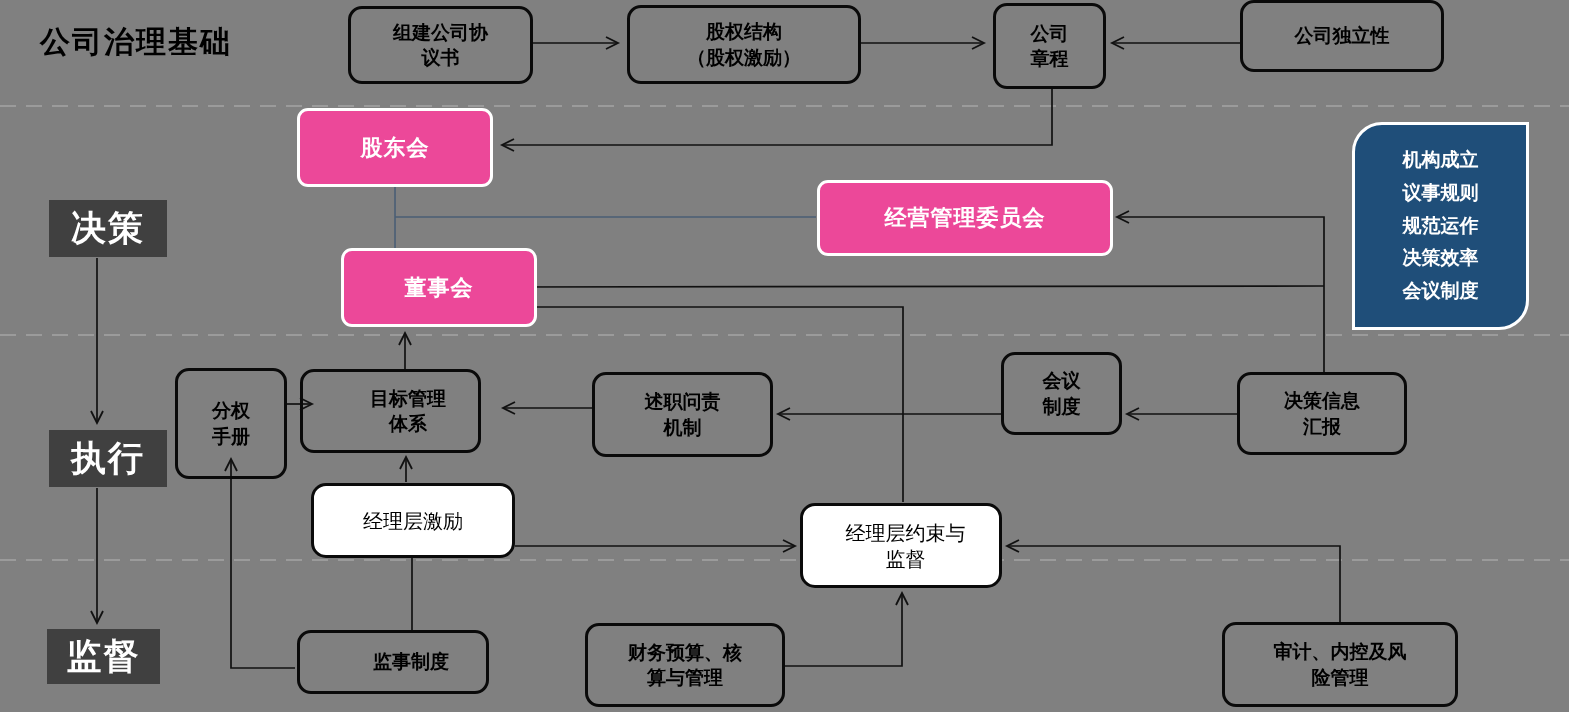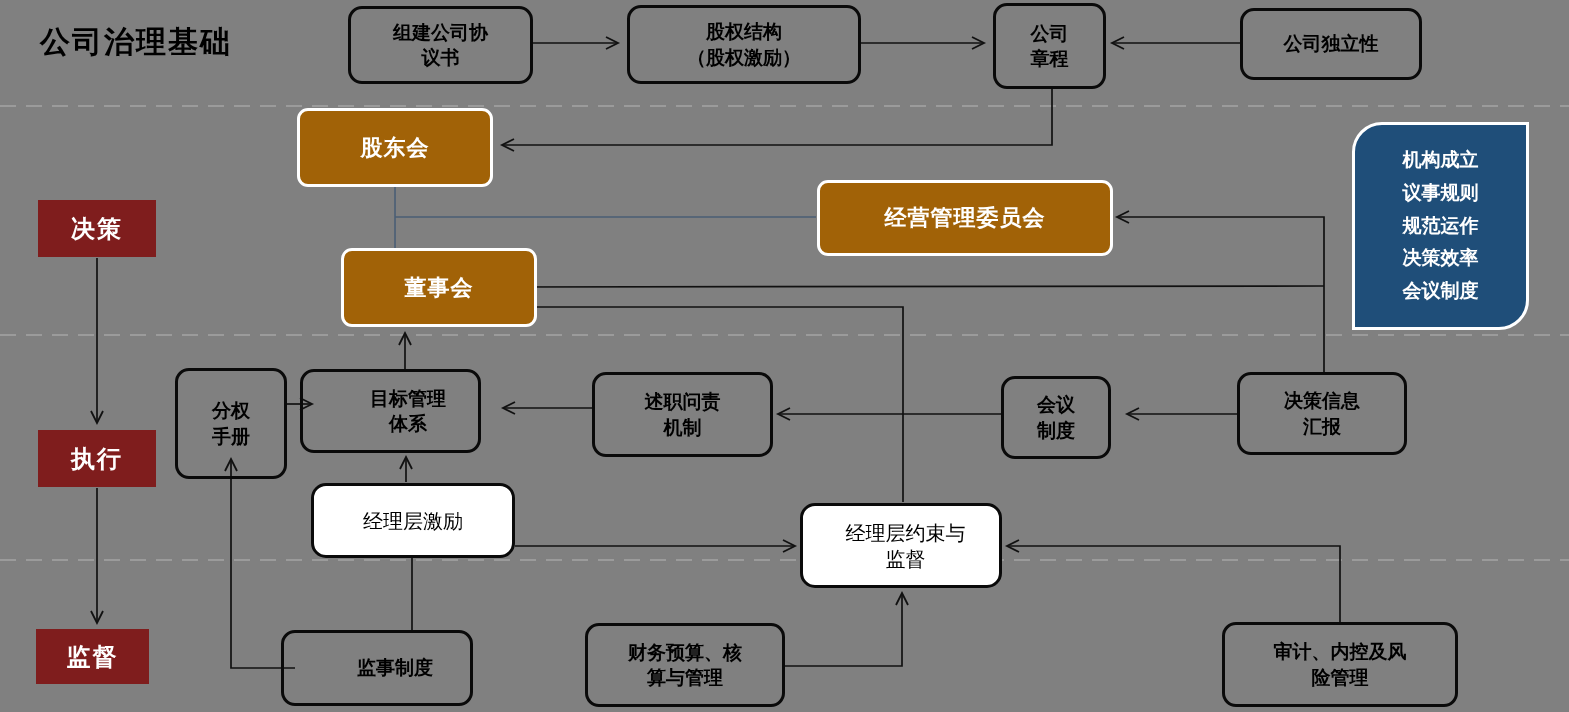--- a/index.html
+++ b/index.html
@@ -20,26 +20,27 @@
   .node-outline{
     border:3px solid #0a0a0a;border-radius:14px;
     color:#000;font-weight:bold;font-size:19px;line-height:1.32;
     background:transparent;
   }
   .node-white{
     background:#ffffff;border:3px solid #0a0a0a;border-radius:15px;
     color:#000;font-weight:normal;font-size:20px;line-height:1.3;
   }
   .node-blue{
-    background:#a16207;border:3px solid #ffffff;border-radius:11px;
+    background:#ec4899;border:3px solid #ffffff;border-radius:11px;
     color:#fff;font-weight:bold;font-size:22px;letter-spacing:1px;
   }
   .lane-label{
-    background:#7f1d1d;color:#fff;font-weight:bold;font-size:24px;
+    background:#404040;color:#fff;font-weight:bold;font-size:35px;
     letter-spacing:2px;
+    margin-left:11px;
   }
   .note-box{
     background:#1F4E79;border:3px solid #ffffff;
     border-radius:30px 0 30px 0;
     color:#fff;font-weight:bold;font-size:19px;line-height:1.72;
     text-align:center;
   }
   .page-title{
     position:absolute;z-index:1;left:40px;top:22px;
     font-size:30px;font-weight:bold;color:#000;letter-spacing:2px;
@@ -93,21 +94,21 @@
   </svg>
 
   <div class="page-title">公司治理基础</div>
 
   <div class="node node-outline" style="left:348px;top:6px;width:185px;height:78px;">组建公司协
 议书</div>
   <div class="node node-outline" style="left:627px;top:5px;width:234px;height:79px;">股权结构
 （股权激励）</div>
   <div class="node node-outline" style="left:993px;top:3px;width:113px;height:86px;">公司
 章程</div>
-  <div class="node node-outline" style="left:1240px;top:8px;width:182px;height:72px;">公司独立性</div>
+  <div class="node node-outline" style="left:1240px;top:0;width:204px;height:72px;">公司独立性</div>
 
   <div class="node lane-label" style="left:38px;top:200px;width:118px;height:57px;">决策</div>
   <div class="node lane-label" style="left:38px;top:430px;width:118px;height:57px;text-align:center;">执行</div>
   <div class="node lane-label" style="left:36px;top:629px;width:113px;height:55px;">监督</div>
 
   <div class="node node-blue" style="left:297px;top:108px;width:196px;height:79px;">股东会</div>
   <div class="node node-blue" style="left:297px;top:248px;width:196px;height:79px;margin-left:44px;">董事会</div>
   <div class="node node-blue" style="left:817px;top:180px;width:296px;height:76px;font-family:Liberation Serif, serif;">经营管理委员会</div>
 
   <div class="node note-box" style="left:1352px;top:122px;width:177px;height:208px;">机构成立
@@ -115,28 +116,28 @@
 规范运作
 决策效率
 会议制度</div>
 
   <div class="node node-outline" style="left:175px;top:368px;width:112px;height:111px;">分权
 手册</div>
   <div class="node node-outline" style="left:300px;top:369px;width:181px;height:84px;padding-left:35px;">目标管理
 体系</div>
   <div class="node node-outline" style="left:592px;top:372px;width:181px;height:85px;">述职问责
 机制</div>
-  <div class="node node-outline" style="left:1001px;top:376px;width:110px;height:83px;">会议
+  <div class="node node-outline" style="left:1001px;top:352px;width:121px;height:83px;">会议
 制度</div>
   <div class="node node-outline" style="left:1237px;top:372px;width:170px;height:83px;">决策信息
 汇报</div>
 
   <div class="node node-white" style="left:311px;top:483px;width:204px;height:75px;">经理层激励</div>
   <div class="node node-white" style="left:800px;top:503px;width:202px;height:85px;padding-left:9px;">经理层约束与
 监督</div>
 
-  <div class="node node-outline" style="left:281px;top:630px;width:192px;height:76px;padding-left:36px;">监事制度</div>
+  <div class="node node-outline" style="left:297px;top:630px;width:192px;height:64px;padding-left:36px;">监事制度</div>
   <div class="node node-outline" style="left:585px;top:623px;width:200px;height:84px;">财务预算、核
 算与管理</div>
   <div class="node node-outline" style="left:1222px;top:622px;width:236px;height:85px;">审计、内控及风
 险管理</div>
 
 </div>
 
 </body></html>

